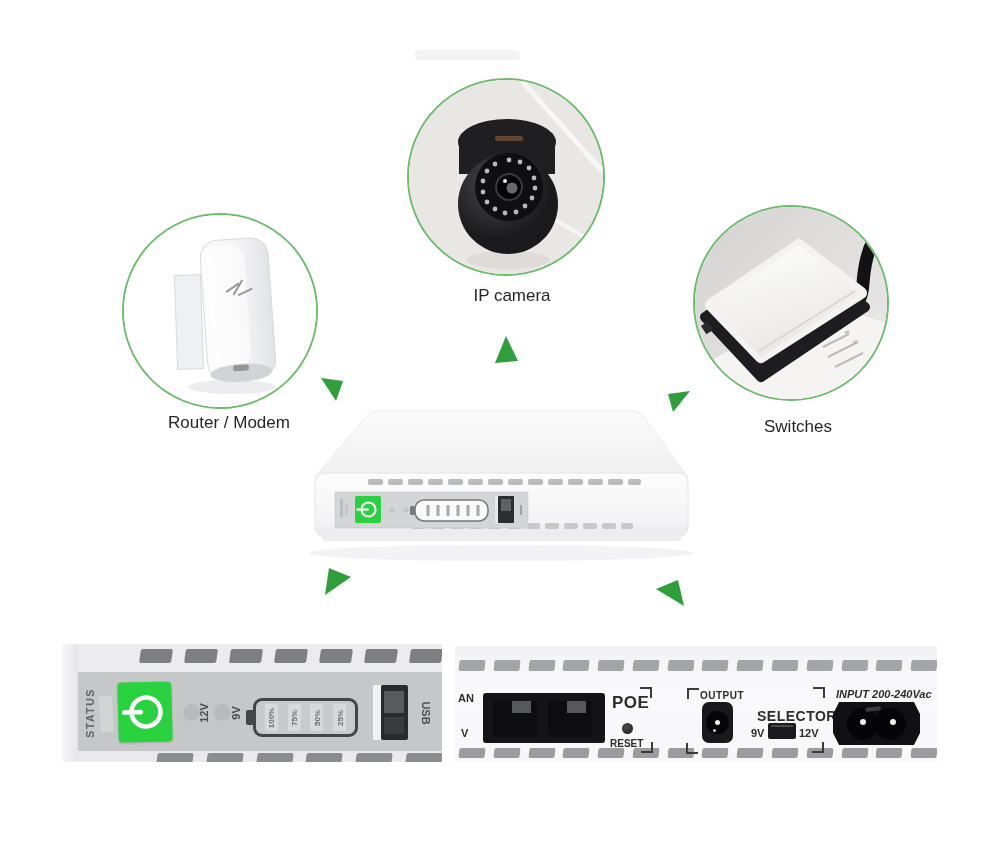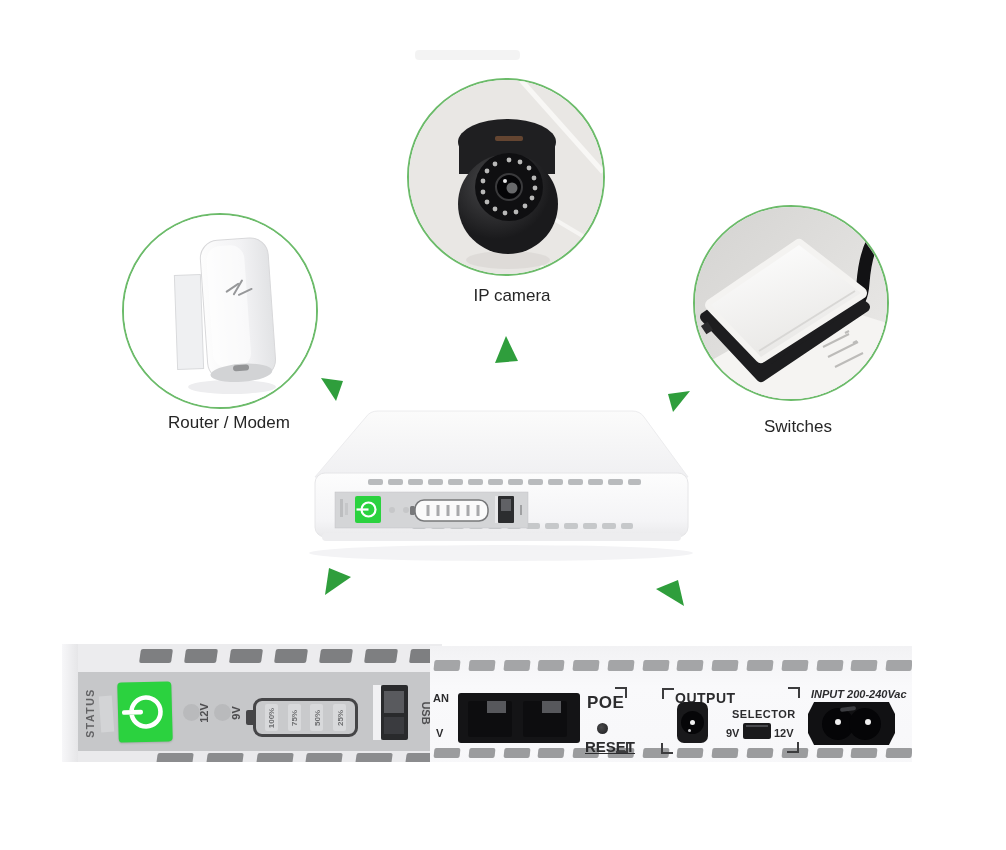--- a/index.html
+++ b/index.html
@@ -45,21 +45,21 @@
   .blp .gauge{position:absolute;left:191px;top:54px;width:105px;height:39px;border:3px solid #454547;border-radius:9px;box-sizing:border-box;background:#c9cacc;display:flex;align-items:center;justify-content:space-around;padding:0 4px;}
   .blp .gauge-nub{position:absolute;left:184px;top:66px;width:7px;height:15px;background:#454547;border-radius:2px 0 0 2px;}
   .blp .seg{width:13px;height:27px;background:#d8d9db;border-radius:2px;position:relative;}
   .blp .seg span{position:absolute;left:50%;top:50%;transform:translate(-50%,-50%) rotate(-90deg);font-size:8px;font-weight:bold;color:#6e6f71;}
   .blp .usb-frame{position:absolute;left:311px;top:41px;width:8px;height:55px;background:#f1f1f3;}
   .blp .usb-body{position:absolute;left:319px;top:41px;width:27px;height:55px;background:#292a2c;border-radius:2px;}
   .blp .usb-inner-top{position:absolute;left:322px;top:47px;width:20px;height:22px;background:#595a5e;}
   .blp .usb-inner-bottom{position:absolute;left:322px;top:73px;width:20px;height:17px;background:#3a3b3f;}
 
   
-  .brp{position:absolute;left:430px;top:646px;width:482px;height:134px;background:linear-gradient(#f2f2f4,#f9f9fb 30%,#f7f7f9);}
+  .brp{position:absolute;left:455px;top:646px;width:482px;height:134px;background:linear-gradient(#f2f2f4,#f9f9fb 30%,#f7f7f9);}
   .brp .vent-row{position:absolute;left:0;width:482px;overflow:hidden;}
   .brp .vent-row .vents{gap:9px;margin-left:4px;}
   .brp .vr1{top:14px;height:12px;}
   .brp .vr1 .vents i{width:27px;height:11px;background:#a4a5a7;border-radius:2px;transform:skewX(-6deg);}
   .brp .vr2{top:102px;height:11px;}
   .brp .vr2 .vents i{width:27px;height:10px;background:#9b9c9e;border-radius:2px;transform:skewX(-6deg);}
   .brp .bottom-edge{position:absolute;left:0;top:117px;width:482px;height:3px;background:#d9d9db;}
   .brp .fade{position:absolute;left:0;top:120px;width:482px;height:14px;background:linear-gradient(#f2f2f4,#ffffff);}
   .brp .lbl{position:absolute;font-weight:bold;color:#2c2c2e;white-space:nowrap;}
   .brp .rj45-recess{position:absolute;left:28px;top:47px;width:122px;height:50px;background:#141416;border-radius:3px;}
@@ -388,33 +388,33 @@
           <div class="tab"></div>
         </div>
       <div class="rj45" style="left:65px;">
           <div class="tab"></div>
         </div>
     </div>
 
     <div class="lbl" style="left:157px;top:47px;font-size:17px;letter-spacing:.5px;text-align:center;">POE</div>
     <div class="corner tr" style="left:185px;top:41px;"></div>
     <div class="reset-hole"></div>
-    <div class="lbl" style="left:155px;top:92px;font-size:15px;text-decoration:underline;">RESET</div>
+    <div class="lbl" style="left:155px;top:92px;font-size:10px;">RESET</div>
     <div class="corner br" style="left:186px;top:96px;"></div>
 
     <div class="corner tl" style="left:232px;top:42px;"></div>
-    <div class="lbl" style="left:245px;top:44px;font-size:14px;letter-spacing:.5px;">OUTPUT</div>
+    <div class="lbl" style="left:245px;top:44px;font-size:10px;letter-spacing:.5px;">OUTPUT</div>
     <div class="dc-jack">
       <div class="dc-hole"></div>
       <div class="dc-pin"></div>
       <div class="dc-dot"></div>
     </div>
     <div class="corner bl" style="left:231px;top:97px;"></div>
 
-    <div class="lbl" style="left:302px;top:62px;font-size:11px;letter-spacing:.5px;">SELECTOR</div>
+    <div class="lbl" style="left:302px;top:62px;font-size:14px;letter-spacing:.5px;">SELECTOR</div>
     <div class="lbl" style="left:296px;top:81px;font-size:11px;">9V</div>
     <div class="sel-switch">
         <i></i>
       </div>
     <div class="lbl" style="left:344px;top:81px;font-size:11px;">12V</div>
     <div class="corner tr" style="left:358px;top:41px;"></div>
     <div class="corner br" style="left:357px;top:96px;"></div>
 
     <div class="lbl" style="left:381px;top:42px;font-size:11px;font-style:italic;">INPUT 200-240Vac</div>
     <div class="ac-inlet">

